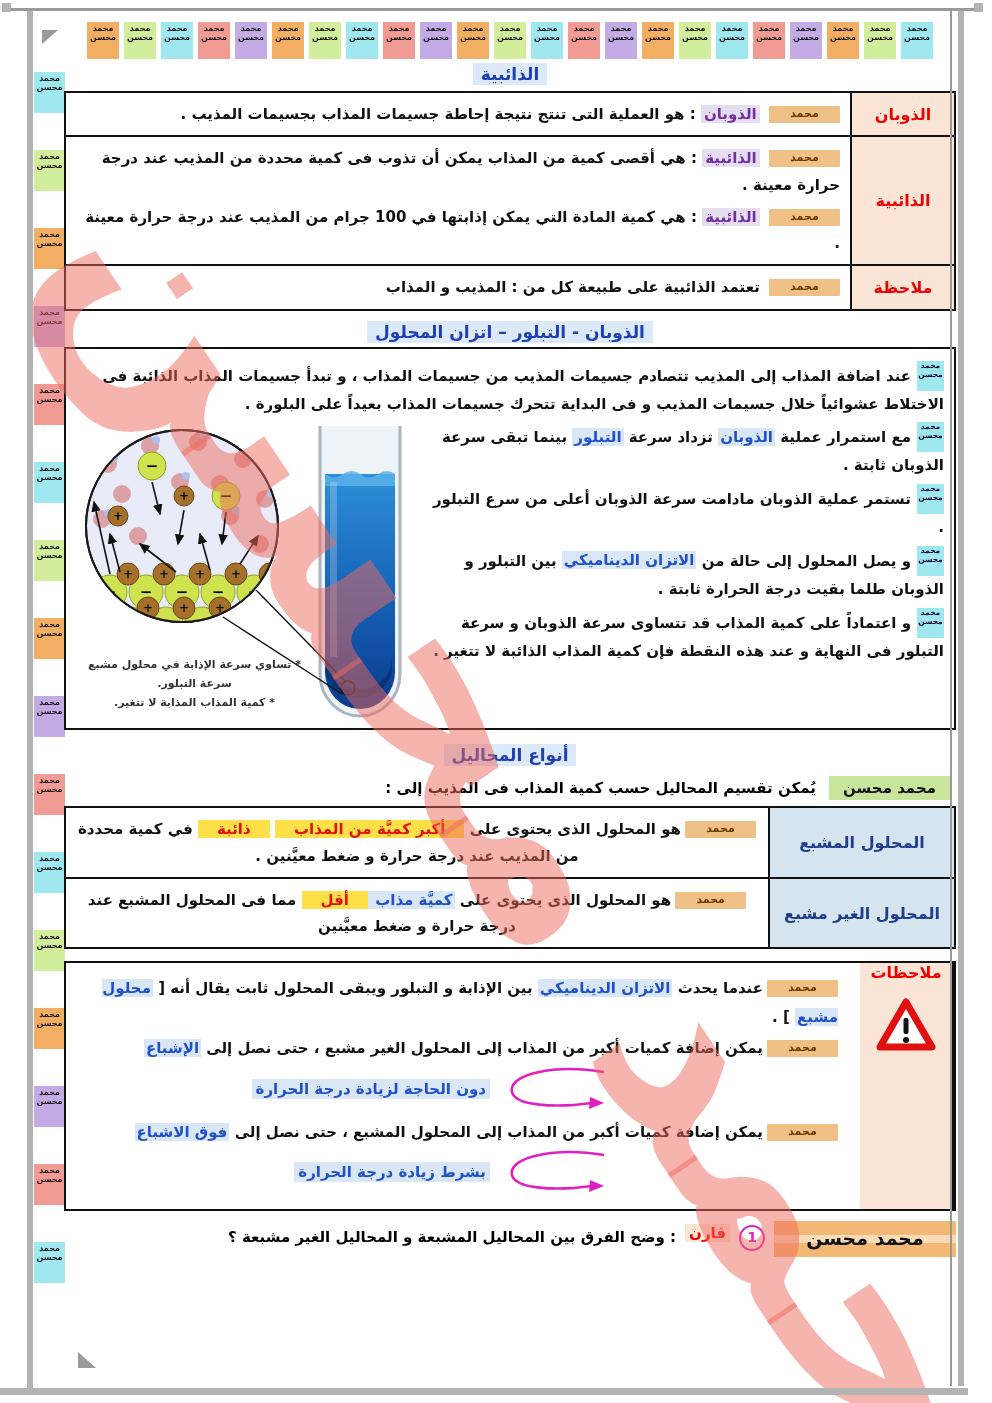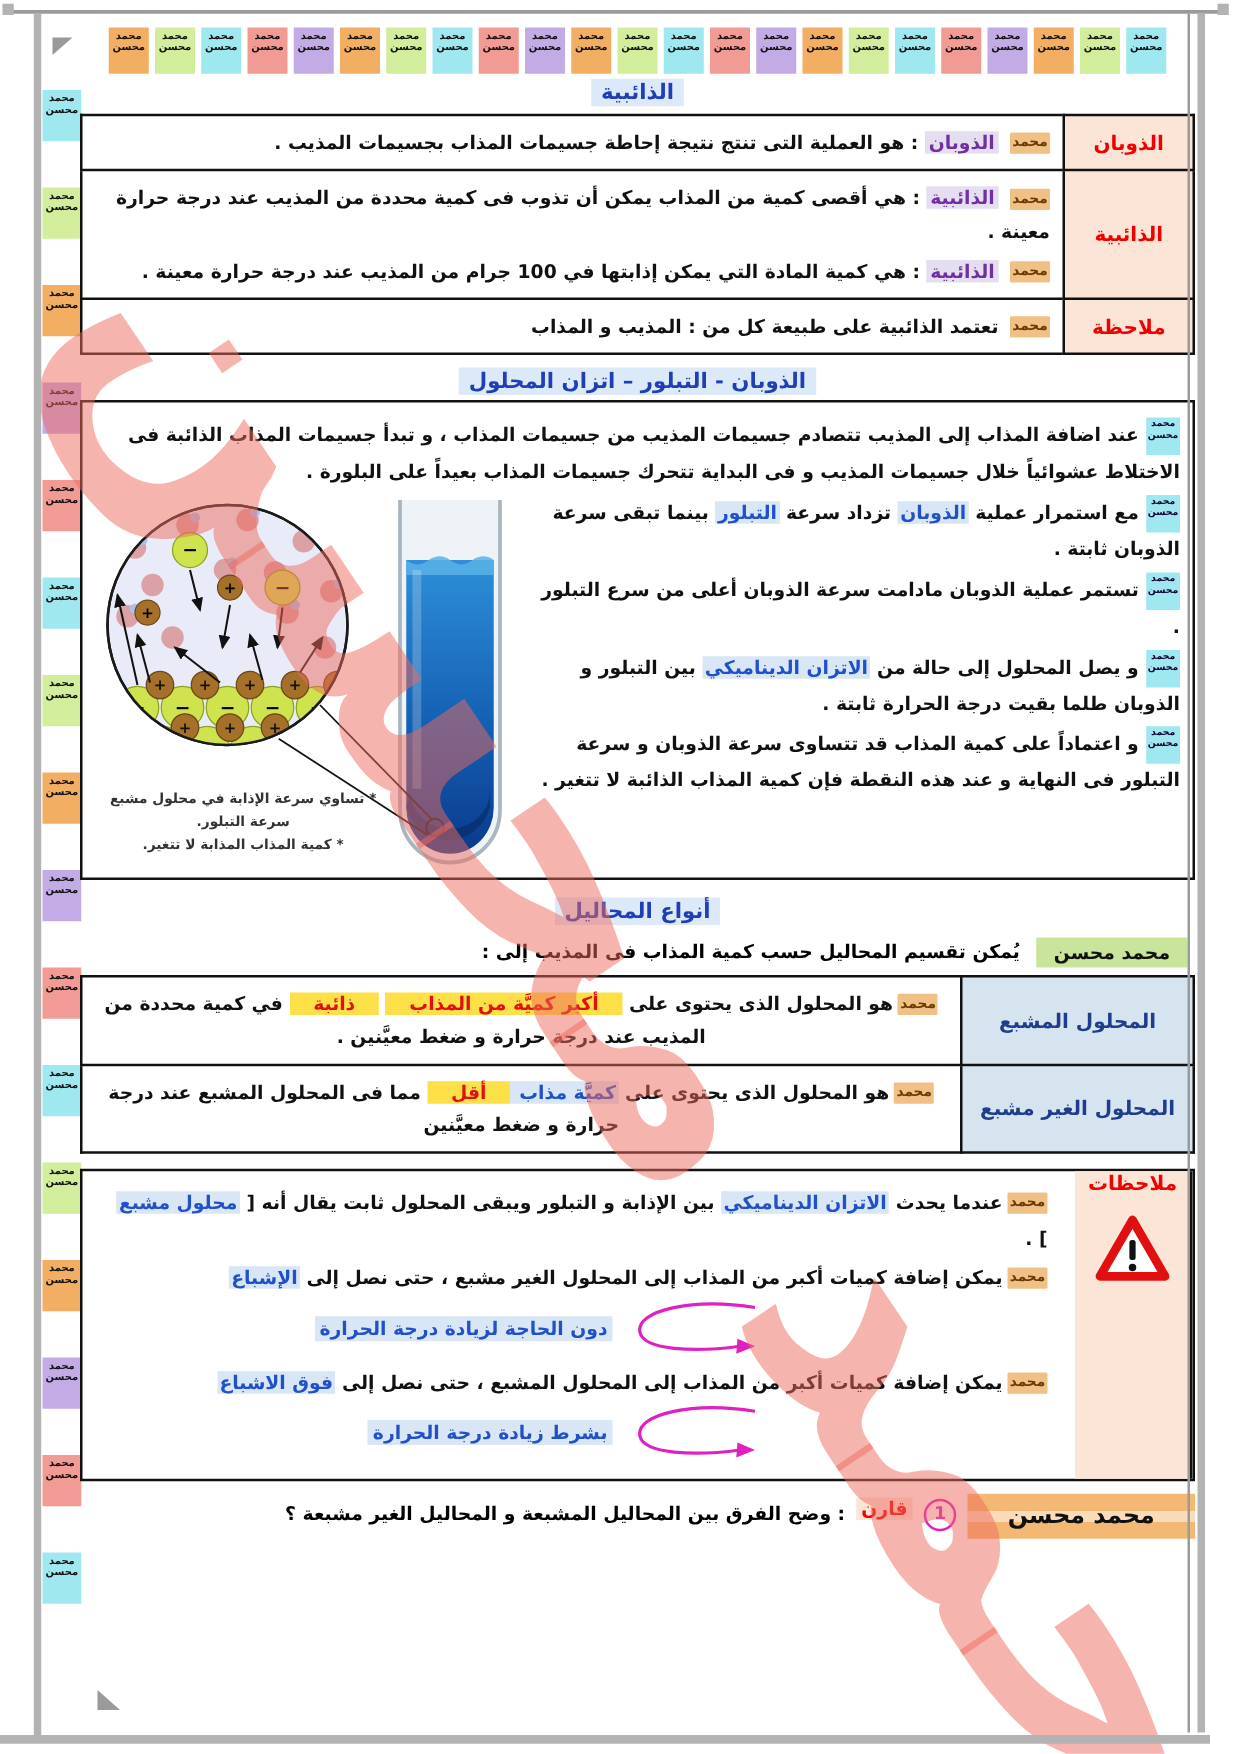--- a/index.html
+++ b/index.html
@@ -22,21 +22,21 @@
   #content{position:absolute;left:64px;top:16px;width:892px;direction:rtl;z-index:2;}
   
   .stamp-row{display:flex;gap:5px;justify-content:center;margin:6px 0 4px 0;}
   .stamp{width:32px;height:37px;overflow:hidden;font-weight:bold;font-size:8px;line-height:1.15;
          text-align:center;color:#111;word-break:break-word;padding-top:2px;box-sizing:border-box;}
   #left-stamps{position:absolute;left:34px;top:72px;width:32px;display:flex;flex-direction:column;gap:37px;z-index:2;}
   #left-stamps .stamp{width:31px;height:41px;}
   .mini-stamp{display:inline-block;width:27px;height:30px;overflow:hidden;background:#9fe8f0;
       font-size:7.5px;font-weight:bold;line-height:1.2;text-align:center;vertical-align:middle;
       margin-left:6px;color:#103;word-break:break-word;}
-  .inline-stamp{display:inline-block;width:32px;height:17px;overflow:hidden;background:#efc187;
+  .inline-stamp{display:inline-block;width:71px;height:17px;overflow:hidden;background:#efc187;
       color:#6b3a00;font-size:11px;font-weight:bold;line-height:16px;text-align:center;
       vertical-align:middle;margin-left:4px;border-radius:1px;}
   .green-stamp{display:inline-block;background:#c9e59b;color:#111;font-weight:bold;font-size:15px;
       padding:3px 14px;margin-left:8px;vertical-align:middle;letter-spacing:1px;}
   
   .center{text-align:center;}
   .sec-title{display:inline-block;color:#1f3fb4;background:#dce9f8;font-weight:bold;font-size:17px;padding:1px 8px;}
   
   table.def{width:100%;border-collapse:collapse;margin:6px 0 10px 0;}
   table.def td{border:2.2px solid #111;padding:5px 8px;}

